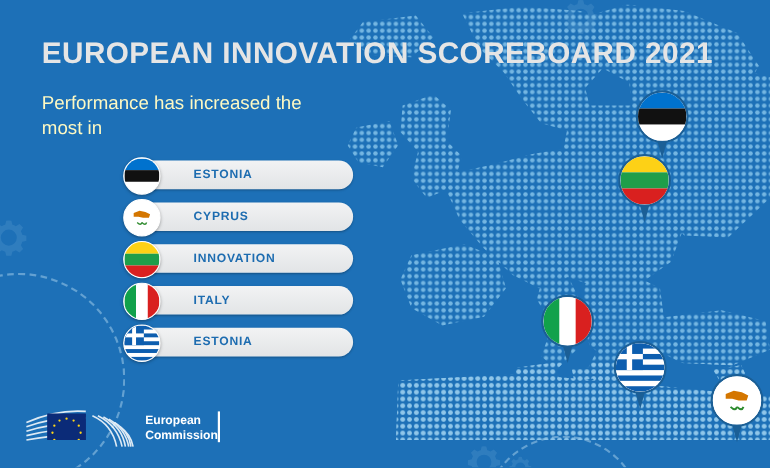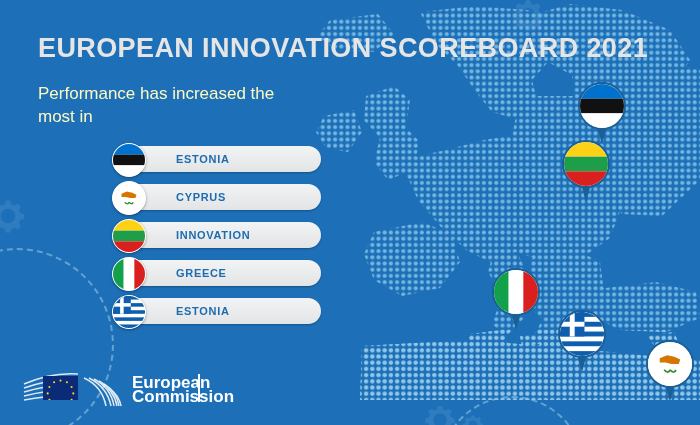--- a/index.html
+++ b/index.html
@@ -66,21 +66,21 @@
     overflow:hidden;border:2px solid #1b5f96;box-sizing:border-box;background:#fff;
   }
   .pin .disc svg{display:block;width:100%;height:100%;}
 
   
   #logo{position:absolute;left:22px;top:366px;width:200px;height:46px;}
   #logo .euflag{position:absolute;left:21px;top:10px;width:35px;height:24px;background:#0b2b78;}
   #logo .swoosh{position:absolute;left:0;top:4px;width:160px;height:38px;}
   #logo .txt{
     position:absolute;left:110px;top:10px;
-    font-size:17px;line-height:13.5px;color:#ffffff;font-weight:bold;
+    font-size:11px;line-height:13.5px;color:#ffffff;font-weight:bold;
   }
   #logo .bar{position:absolute;left:176px;top:8px;width:2px;height:28px;background:#ffffff;}
 </style>
 </head>
 <body>
 
 <div id="stage">
 
   <svg class="deco gear" style="left:505px;top:-8px;" width="46" height="46" viewBox="0 0 46 46">
     <path fill="#8fc0e4" d="M23 8l2.2 .3 .9 3.6a11 11 0 0 1 3 1.2l3.2-1.9 3.1 3.1-1.9 3.2a11 11 0 0 1 1.2 3l3.6 .9v4.4l-3.6 .9a11 11 0 0 1-1.2 3l1.9 3.2-3.1 3.1-3.2-1.9a11 11 0 0 1-3 1.2l-.9 3.6h-4.4l-.9-3.6a11 11 0 0 1-3-1.2l-3.2 1.9-3.1-3.1 1.9-3.2a11 11 0 0 1-1.2-3l-3.6-.9v-4.4l3.6-.9a11 11 0 0 1 1.2-3l-1.9-3.2 3.1-3.1 3.2 1.9a11 11 0 0 1 3-1.2l.9-3.6z M23 16a7 7 0 1 0 0 14 7 7 0 0 0 0-14z"></path>
@@ -186,21 +186,21 @@
         <svg viewBox="0 0 30 30">
             <rect width="30" height="10" fill="#fdd116"></rect>
             <rect y="10" width="30" height="10" fill="#1f9e4a"></rect>
             <rect y="20" width="30" height="10" fill="#d9201f"></rect>
           </svg>
       </div>
     </div>
 
     <div class="row">
       <div class="pill">
-        <span class="pill-label">GREECE</span>
+        <span class="pill-label">ITALY</span>
       </div>
       <div class="flagdot">
         <svg viewBox="0 0 30 30">
             <rect width="10" height="30" fill="#11a14b"></rect>
             <rect x="10" width="10" height="30" fill="#ffffff"></rect>
             <rect x="20" width="10" height="30" fill="#d9201f"></rect>
           </svg>
       </div>
     </div>
 

